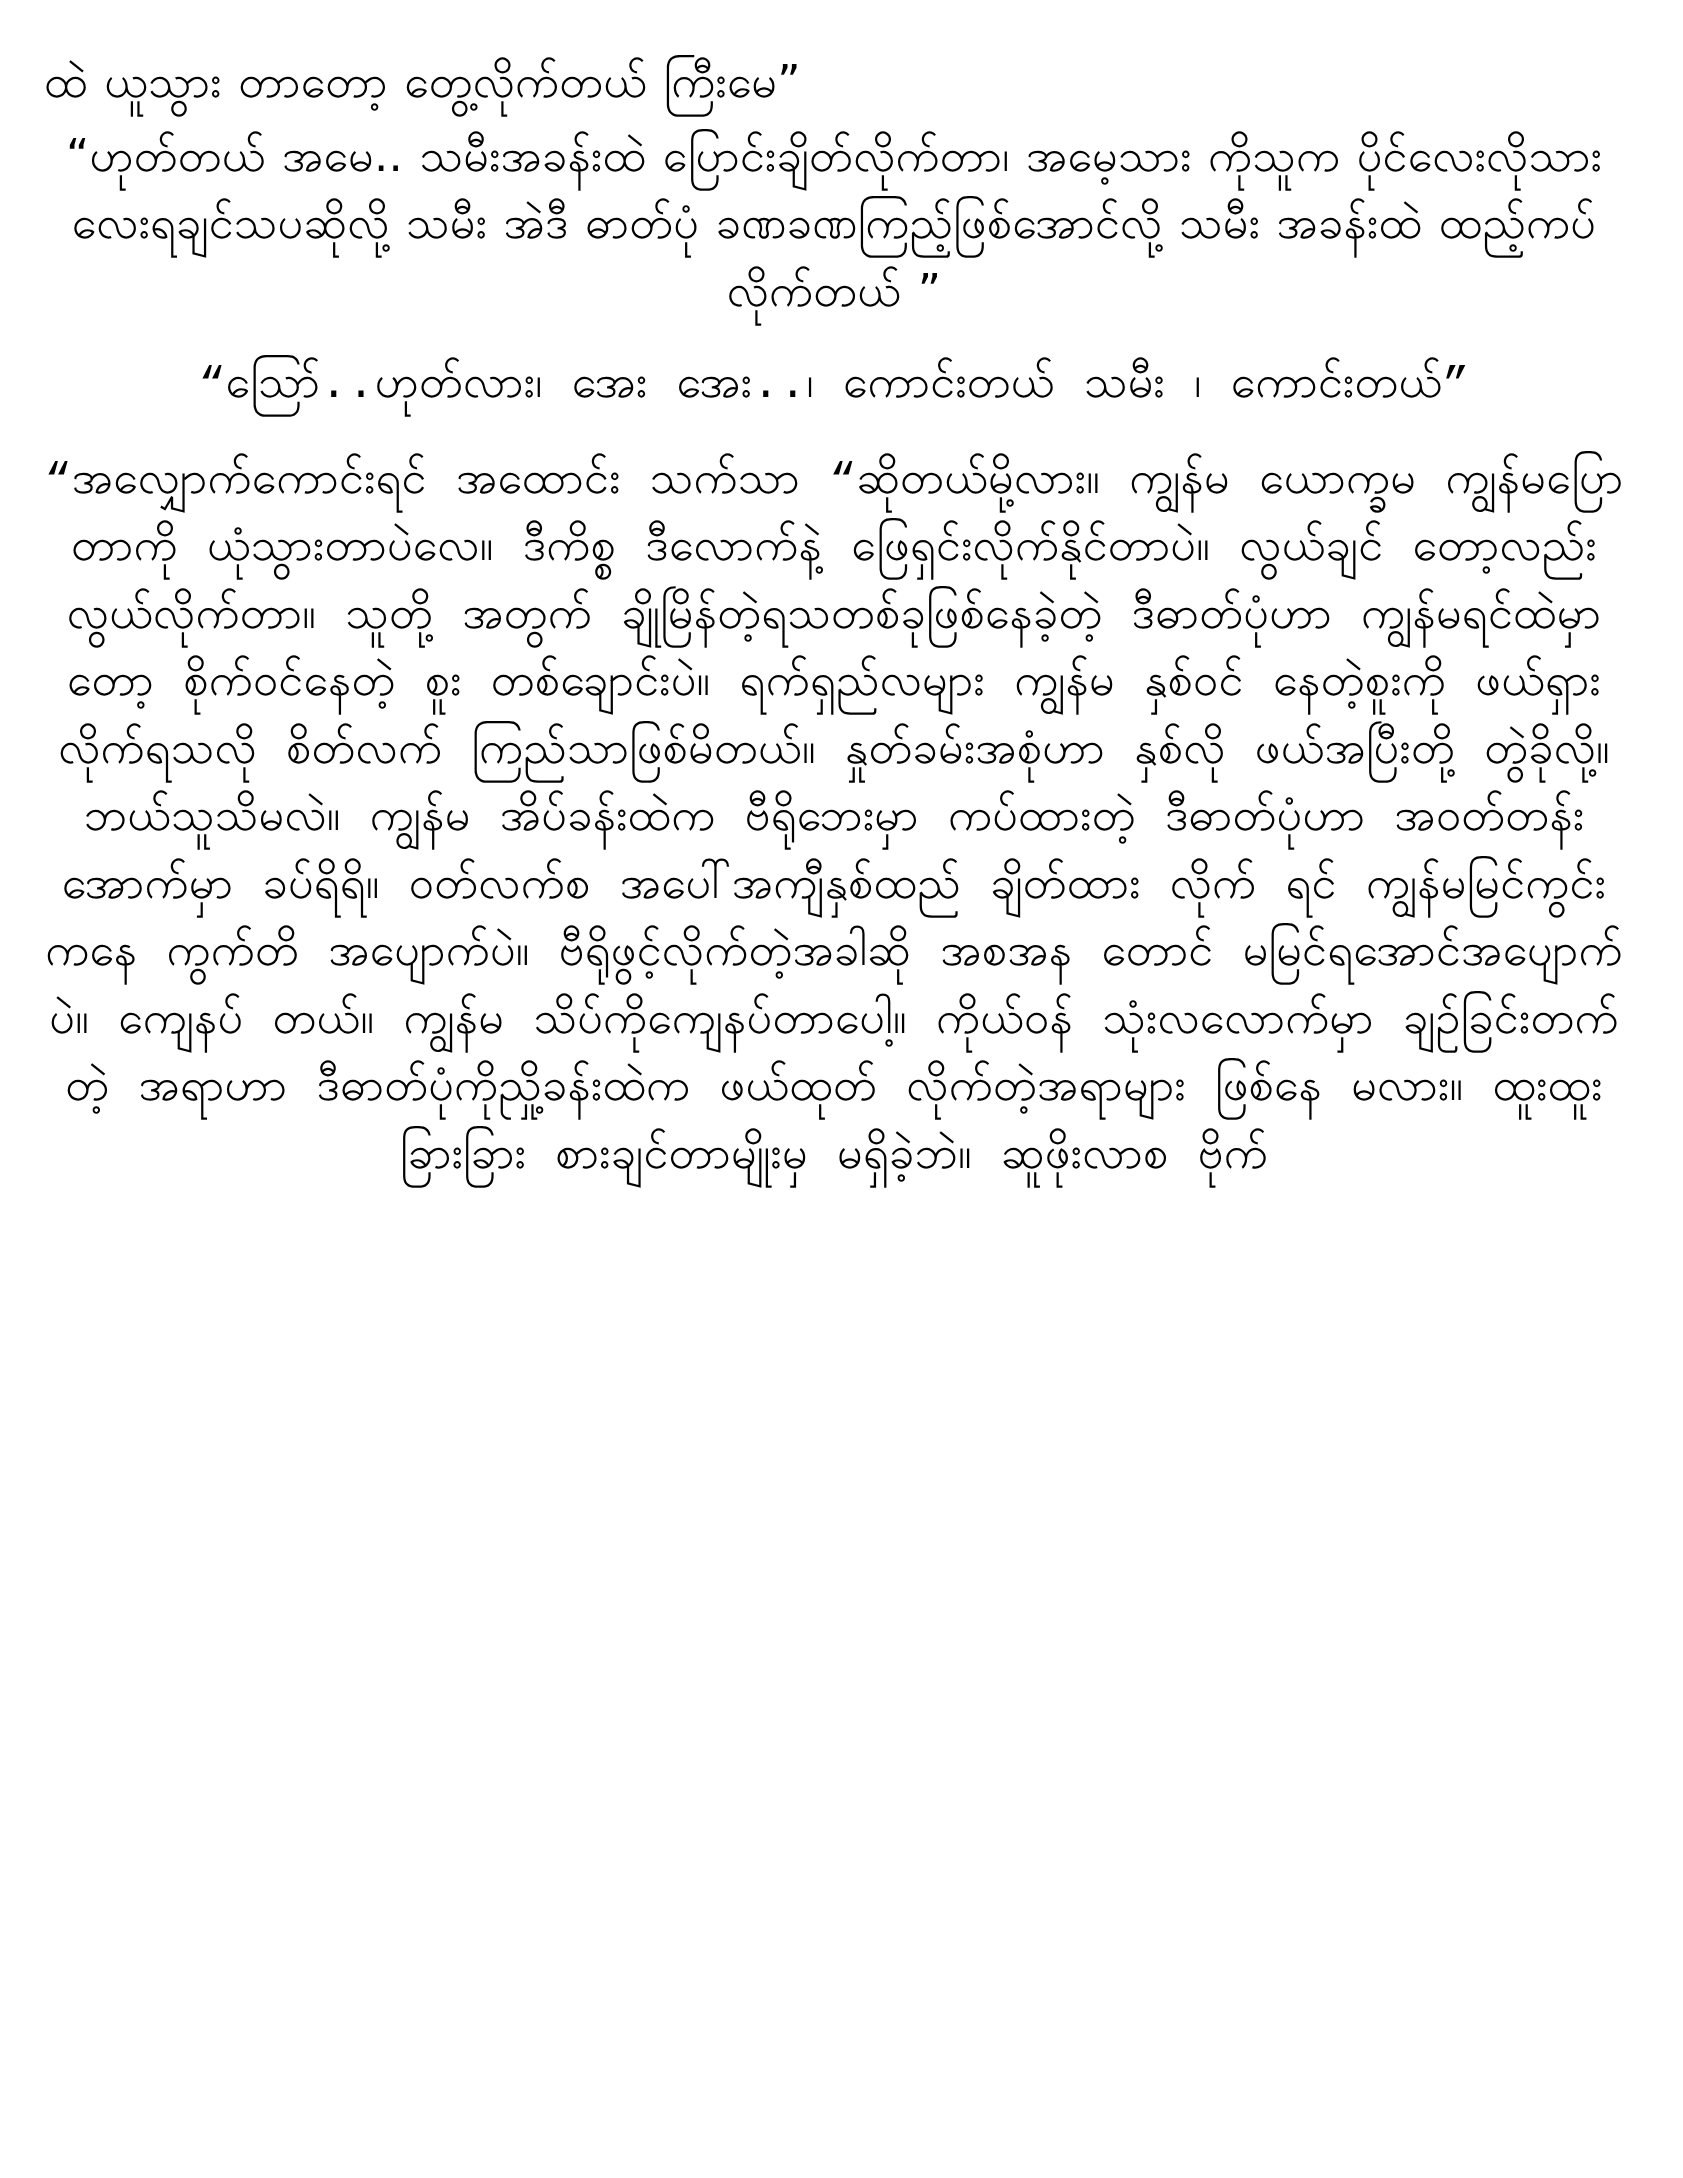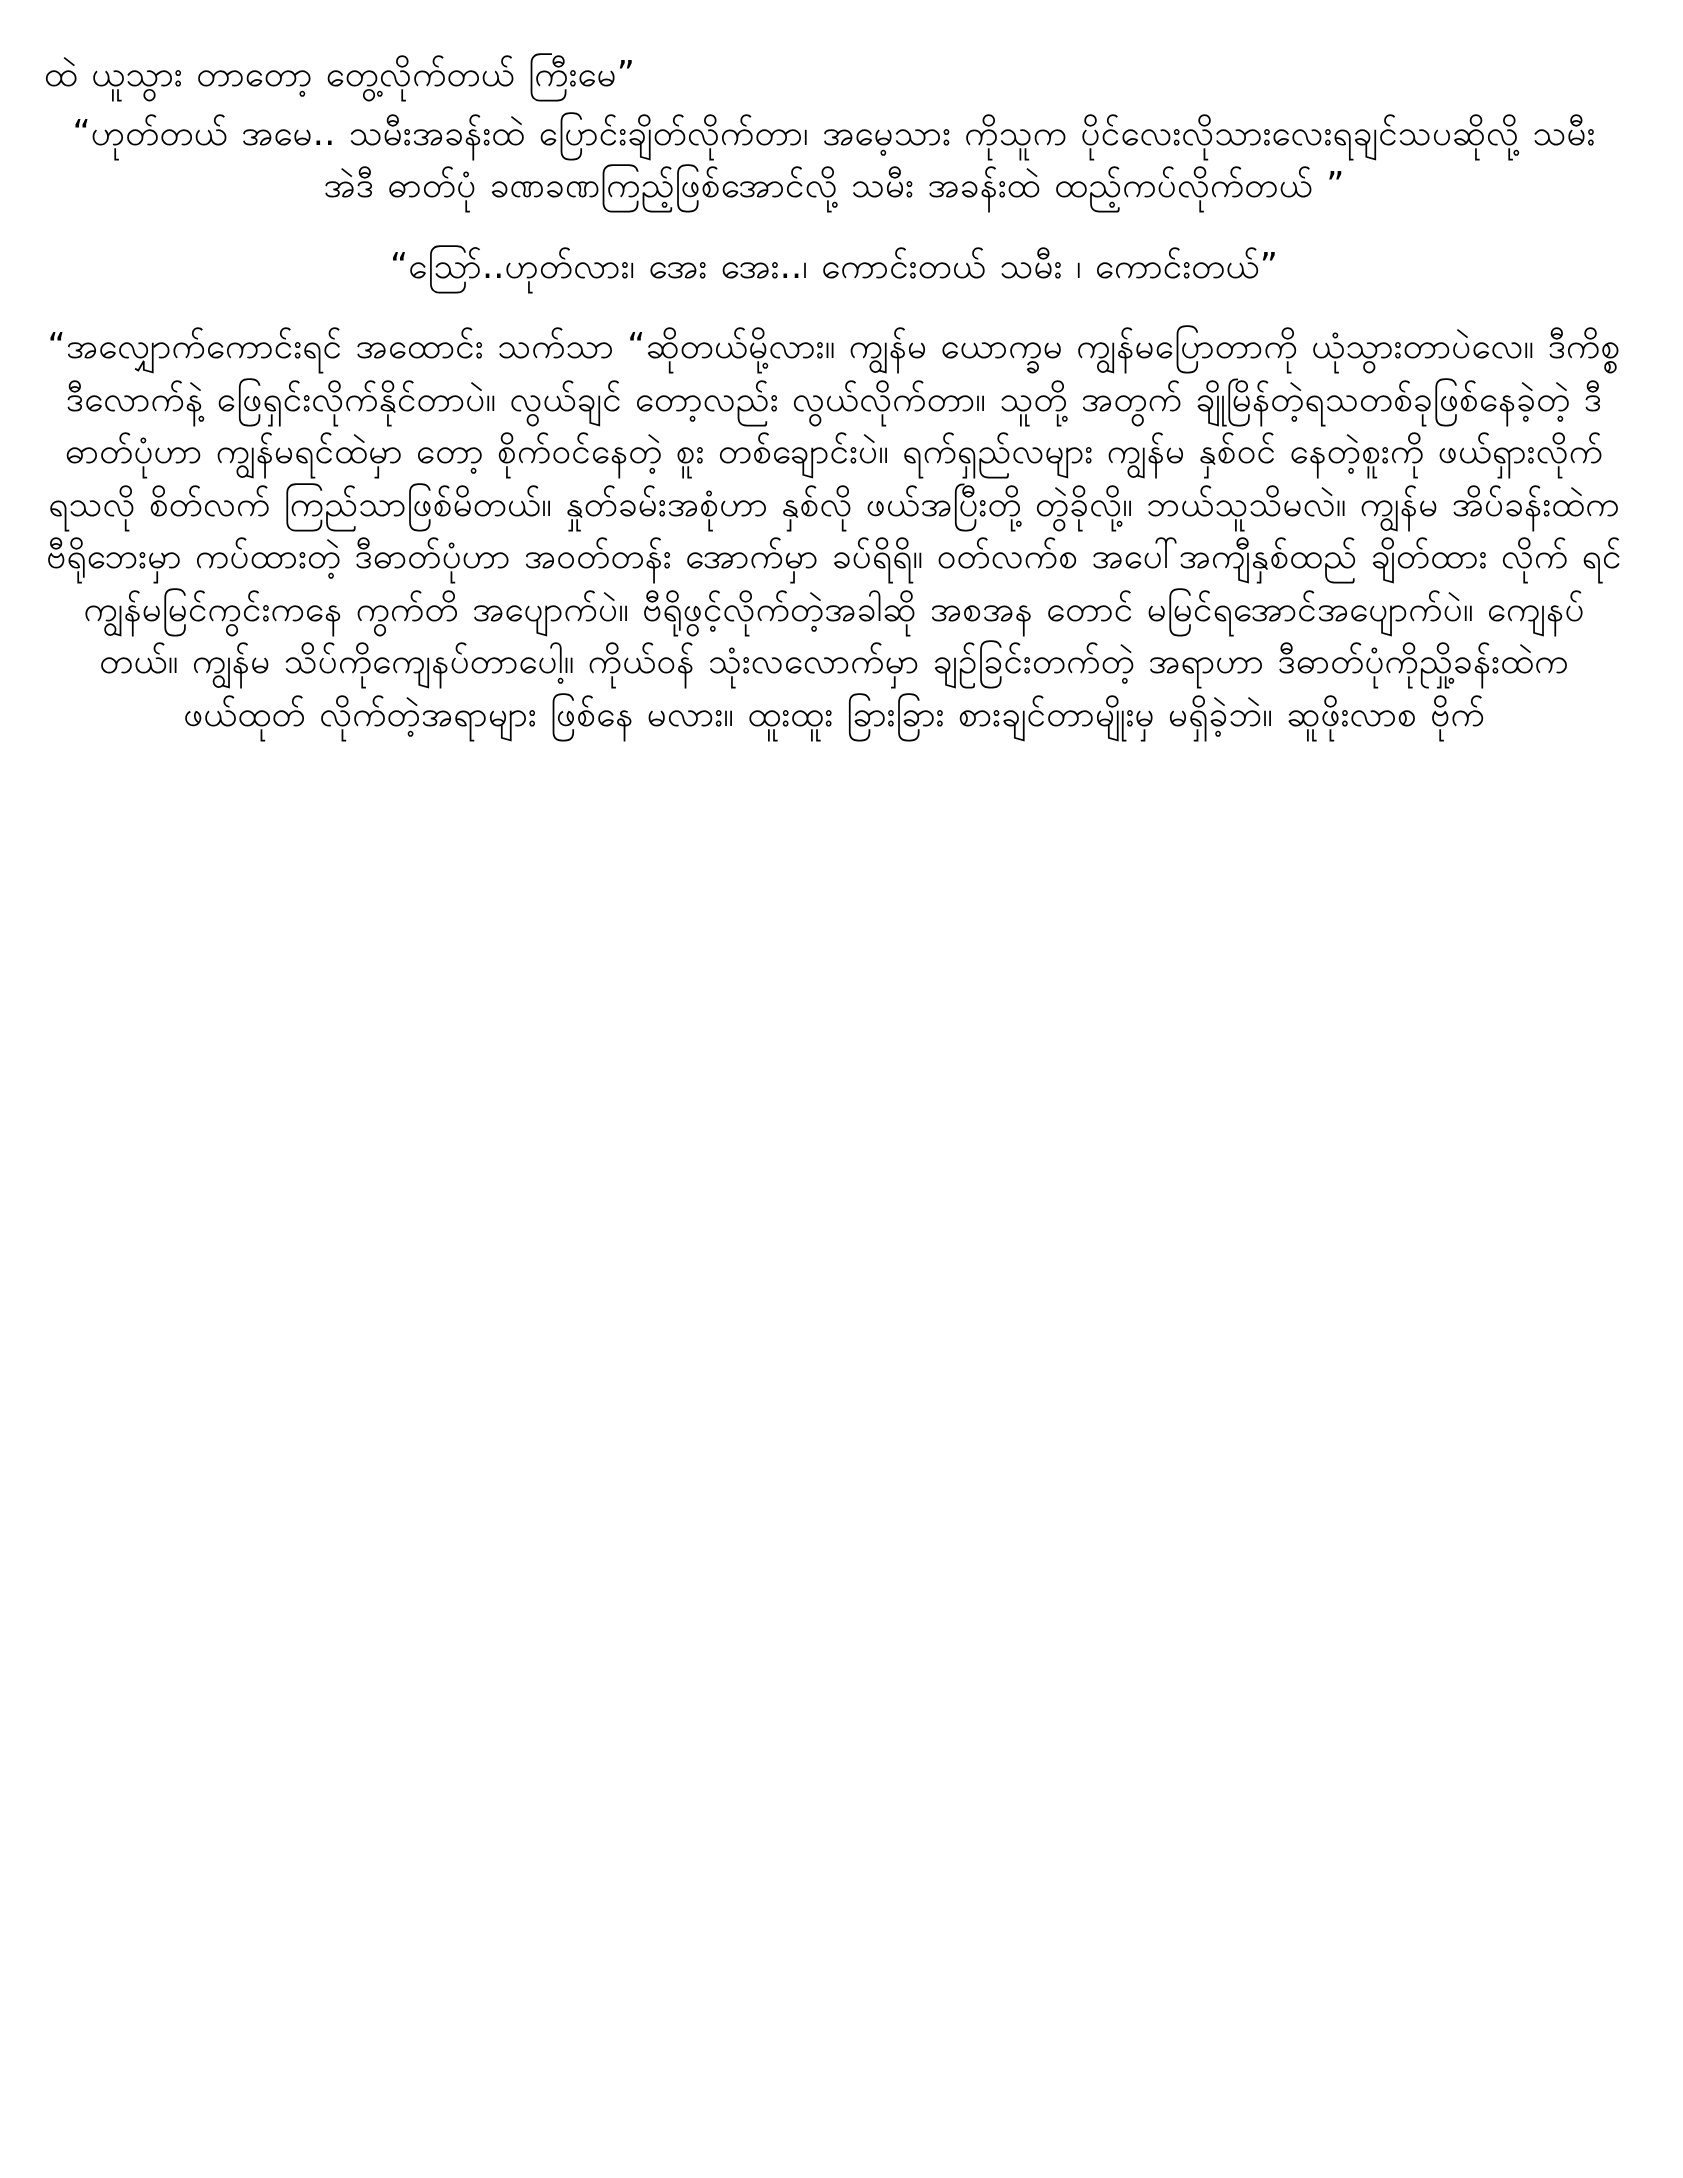--- a/index.html
+++ b/index.html
@@ -15,37 +15,38 @@
     overflow: hidden;
   }
   .page {
     box-sizing: border-box;
     width: 1683px;
     height: 2178px;
     padding: 48px 59px 0 44px;
     background: #ffffff;
   }
   .para {
-    font-size: 35px;
+    font-size: 45px;
     line-height: 1.50;
     letter-spacing: 0.2px;
     word-spacing: 2px;
     color: #000000;
     margin: 0 0 0 0;
     text-align: left;
   }
   .para + .para {
     margin-top: 28px;
     text-align: center;
   }
   .para-tight + .para-tight {
     margin-top: 6px;
   }
   .block-gap {
     margin-top: 40px;
+    font-family: Liberation Mono, monospace;
   }
 </style>
 </head>
 <body>
 
 <div class="page">
   <p class="para para-tight">ထဲ ယူသွား တာတော့ တွေ့လိုက်တယ် ကြီးမေ”</p>
   <p class="para para-tight">“ဟုတ်တယ် အမေ.. သမီးအခန်းထဲ ပြောင်းချိတ်လိုက်တာ၊ အမေ့သား ကိုသူက ပိုင်လေးလိုသားလေးရချင်သပဆိုလို့ သမီး အဲဒီ ဓာတ်ပုံ ခဏခဏကြည့်ဖြစ်အောင်လို့ သမီး အခန်းထဲ ထည့်ကပ်လိုက်တယ် ”</p>
   <p class="para block-gap">“ဪ..ဟုတ်လား၊ အေး အေး..၊ ကောင်းတယ် သမီး ၊ ကောင်းတယ်”</p>
   <p class="para block-gap">“အလျှောက်ကောင်းရင် အထောင်း သက်သာ “ဆိုတယ်မို့လား။ ကျွန်မ ယောက္ခမ ကျွန်မပြောတာကို ယုံသွားတာပဲလေ။ ဒီကိစ္စ ဒီလောက်နဲ့ ဖြေရှင်းလိုက်နိုင်တာပဲ။ လွယ်ချင် တော့လည်း လွယ်လိုက်တာ။ သူတို့ အတွက် ချိုမြိန်တဲ့ရသတစ်ခုဖြစ်နေခဲ့တဲ့ ဒီဓာတ်ပုံဟာ ကျွန်မရင်ထဲမှာ တော့ စိုက်ဝင်နေတဲ့ စူး တစ်ချောင်းပဲ။ ရက်ရှည်လများ ကျွန်မ နှစ်ဝင် နေတဲ့စူးကို ဖယ်ရှားလိုက်ရသလို စိတ်လက် ကြည်သာဖြစ်မိတယ်။ နှုတ်ခမ်းအစုံဟာ နှစ်လို ဖယ်အပြီးတို့ တွဲခိုလို့။ ဘယ်သူသိမလဲ။ ကျွန်မ အိပ်ခန်းထဲက ဗီရိုဘေးမှာ ကပ်ထားတဲ့ ဒီဓာတ်ပုံဟာ အဝတ်တန်း အောက်မှာ ခပ်ရိရိ။ ဝတ်လက်စ အပေါ်အကျီနှစ်ထည် ချိတ်ထား လိုက် ရင် ကျွန်မမြင်ကွင်းကနေ ကွက်တိ အပျောက်ပဲ။ ဗီရိုဖွင့်လိုက်တဲ့အခါဆို အစအန တောင် မမြင်ရအောင်အပျောက်ပဲ။ ကျေနပ် တယ်။ ကျွန်မ သိပ်ကိုကျေနပ်တာပေါ့။ ကိုယ်ဝန် သုံးလလောက်မှာ ချဉ်ခြင်းတက်တဲ့ အရာဟာ ဒီဓာတ်ပုံကိုညှို့ခန်းထဲက ဖယ်ထုတ် လိုက်တဲ့အရာများ ဖြစ်နေ မလား။ ထူးထူး ခြားခြား စားချင်တာမျိုးမှ မရှိခဲ့ဘဲ။ ဆူဖိုးလာစ ဗိုက်</p>

